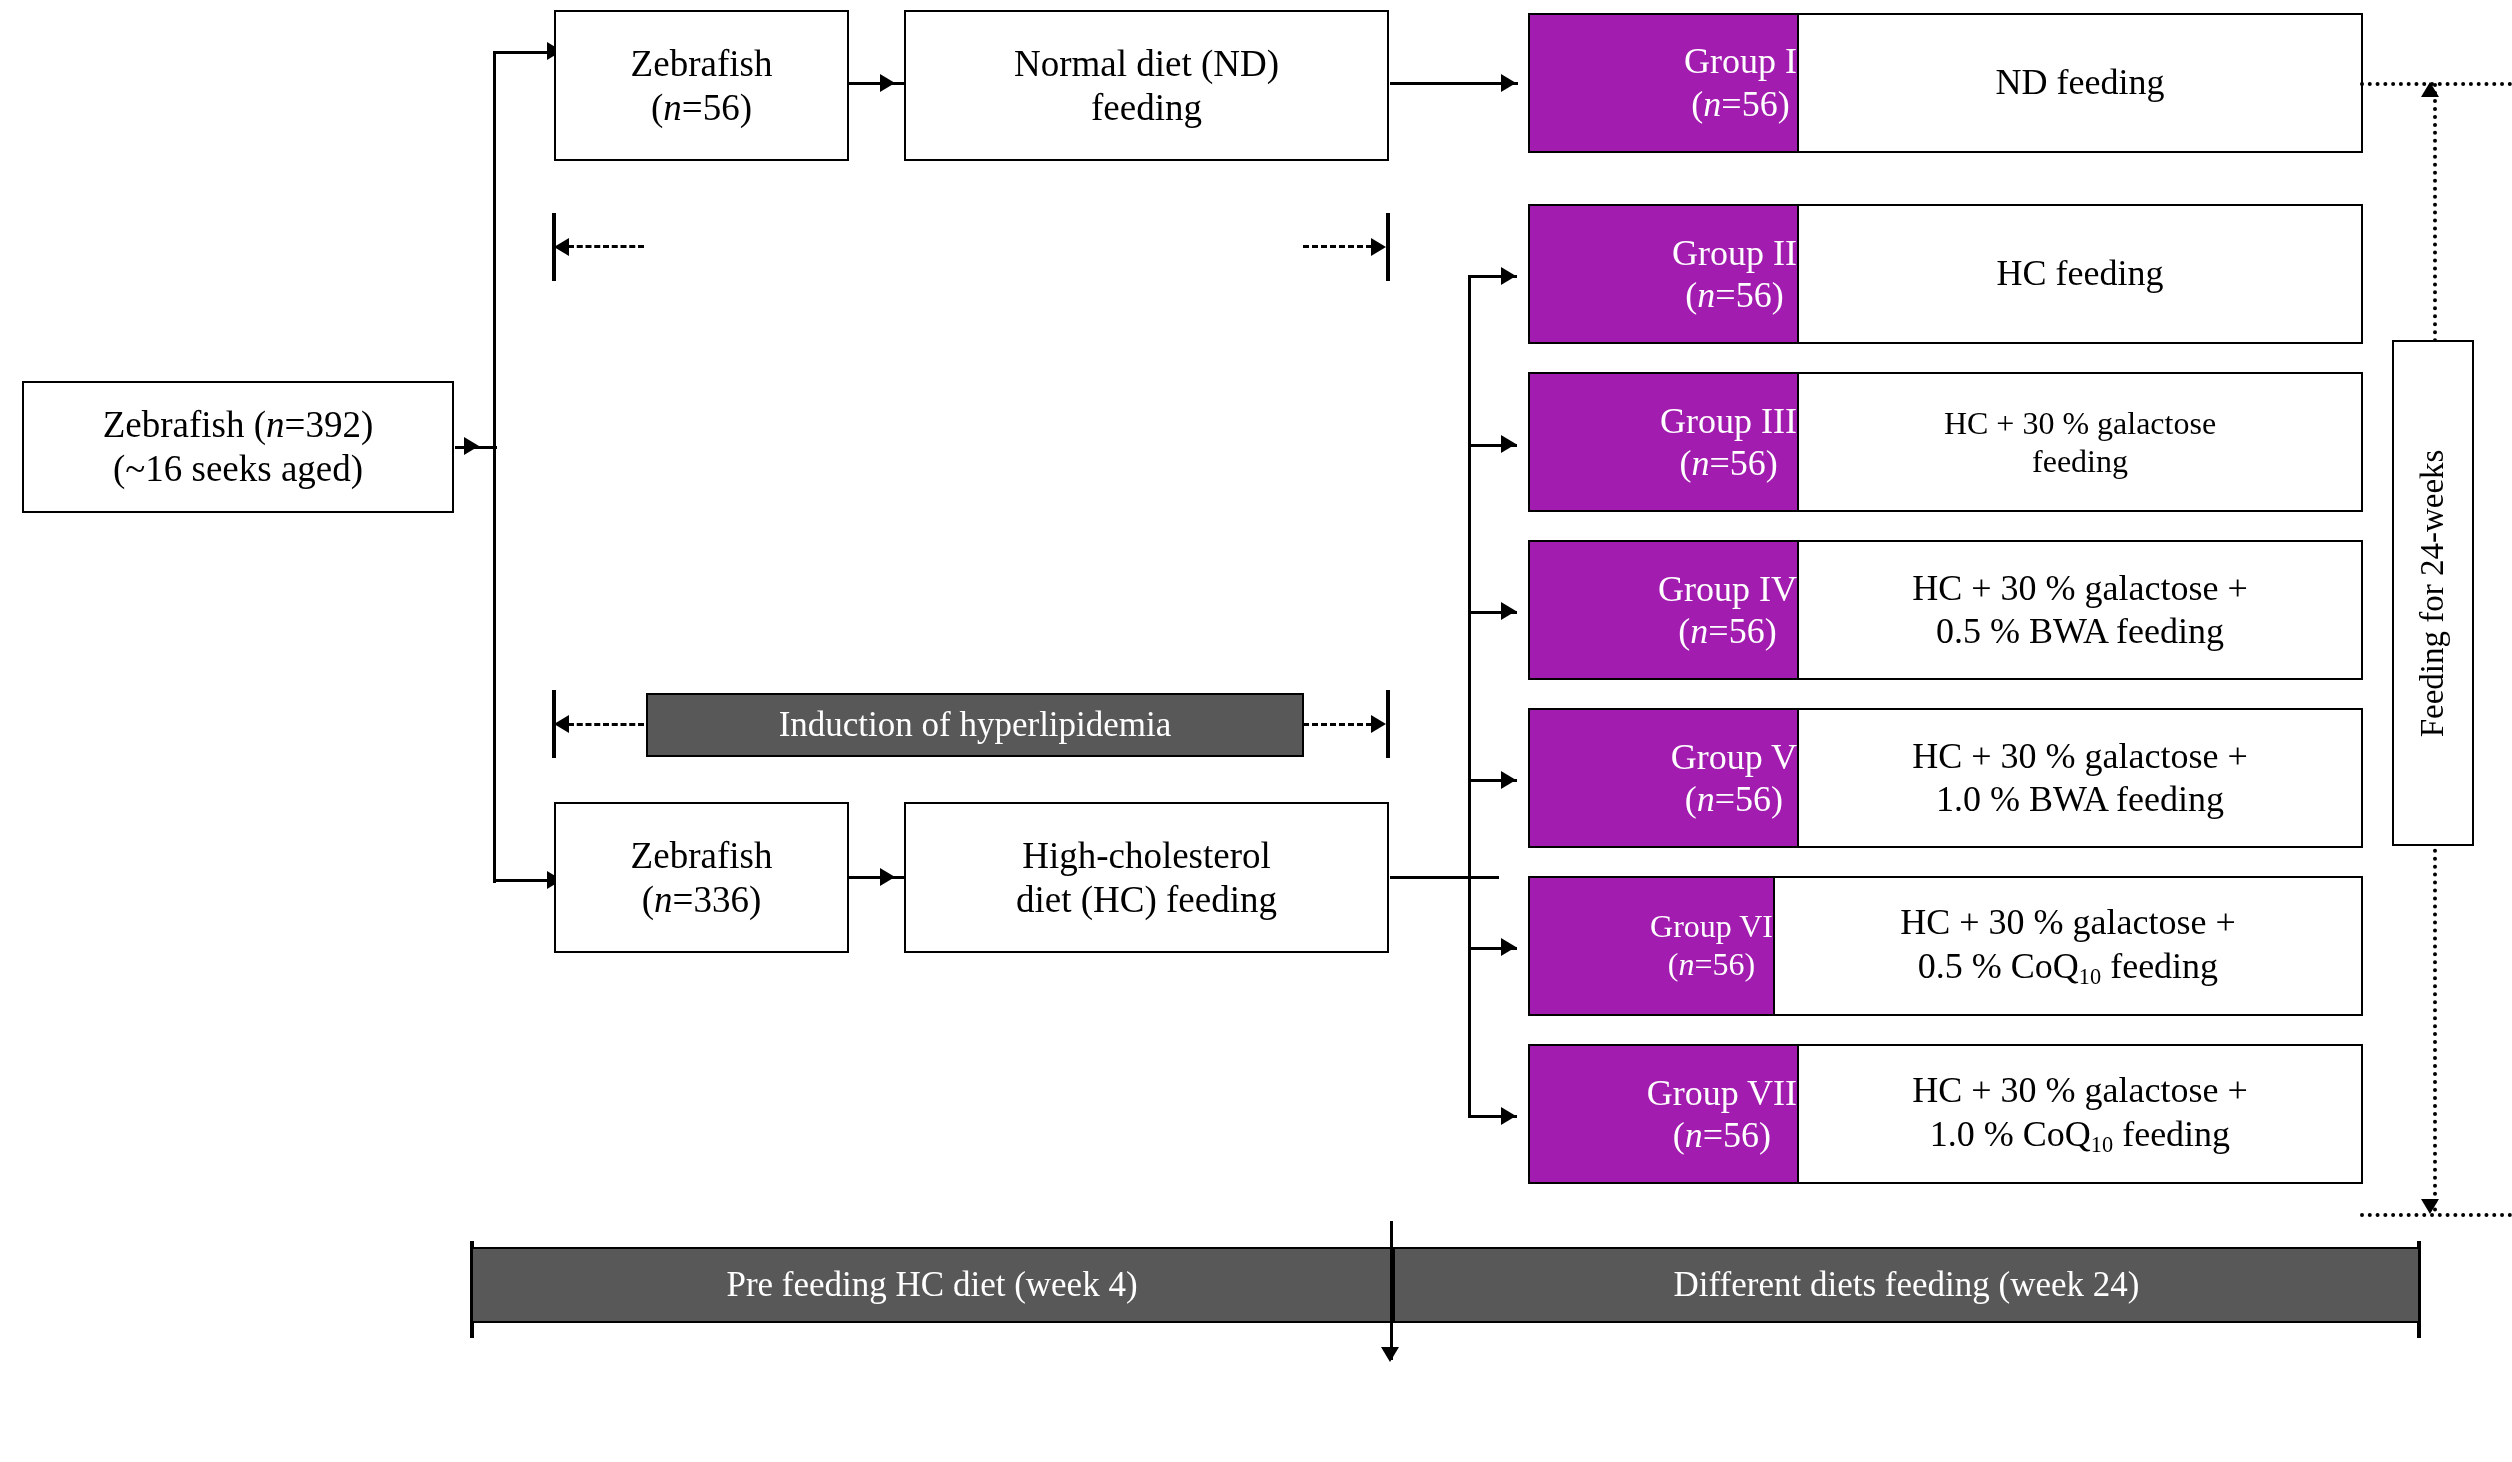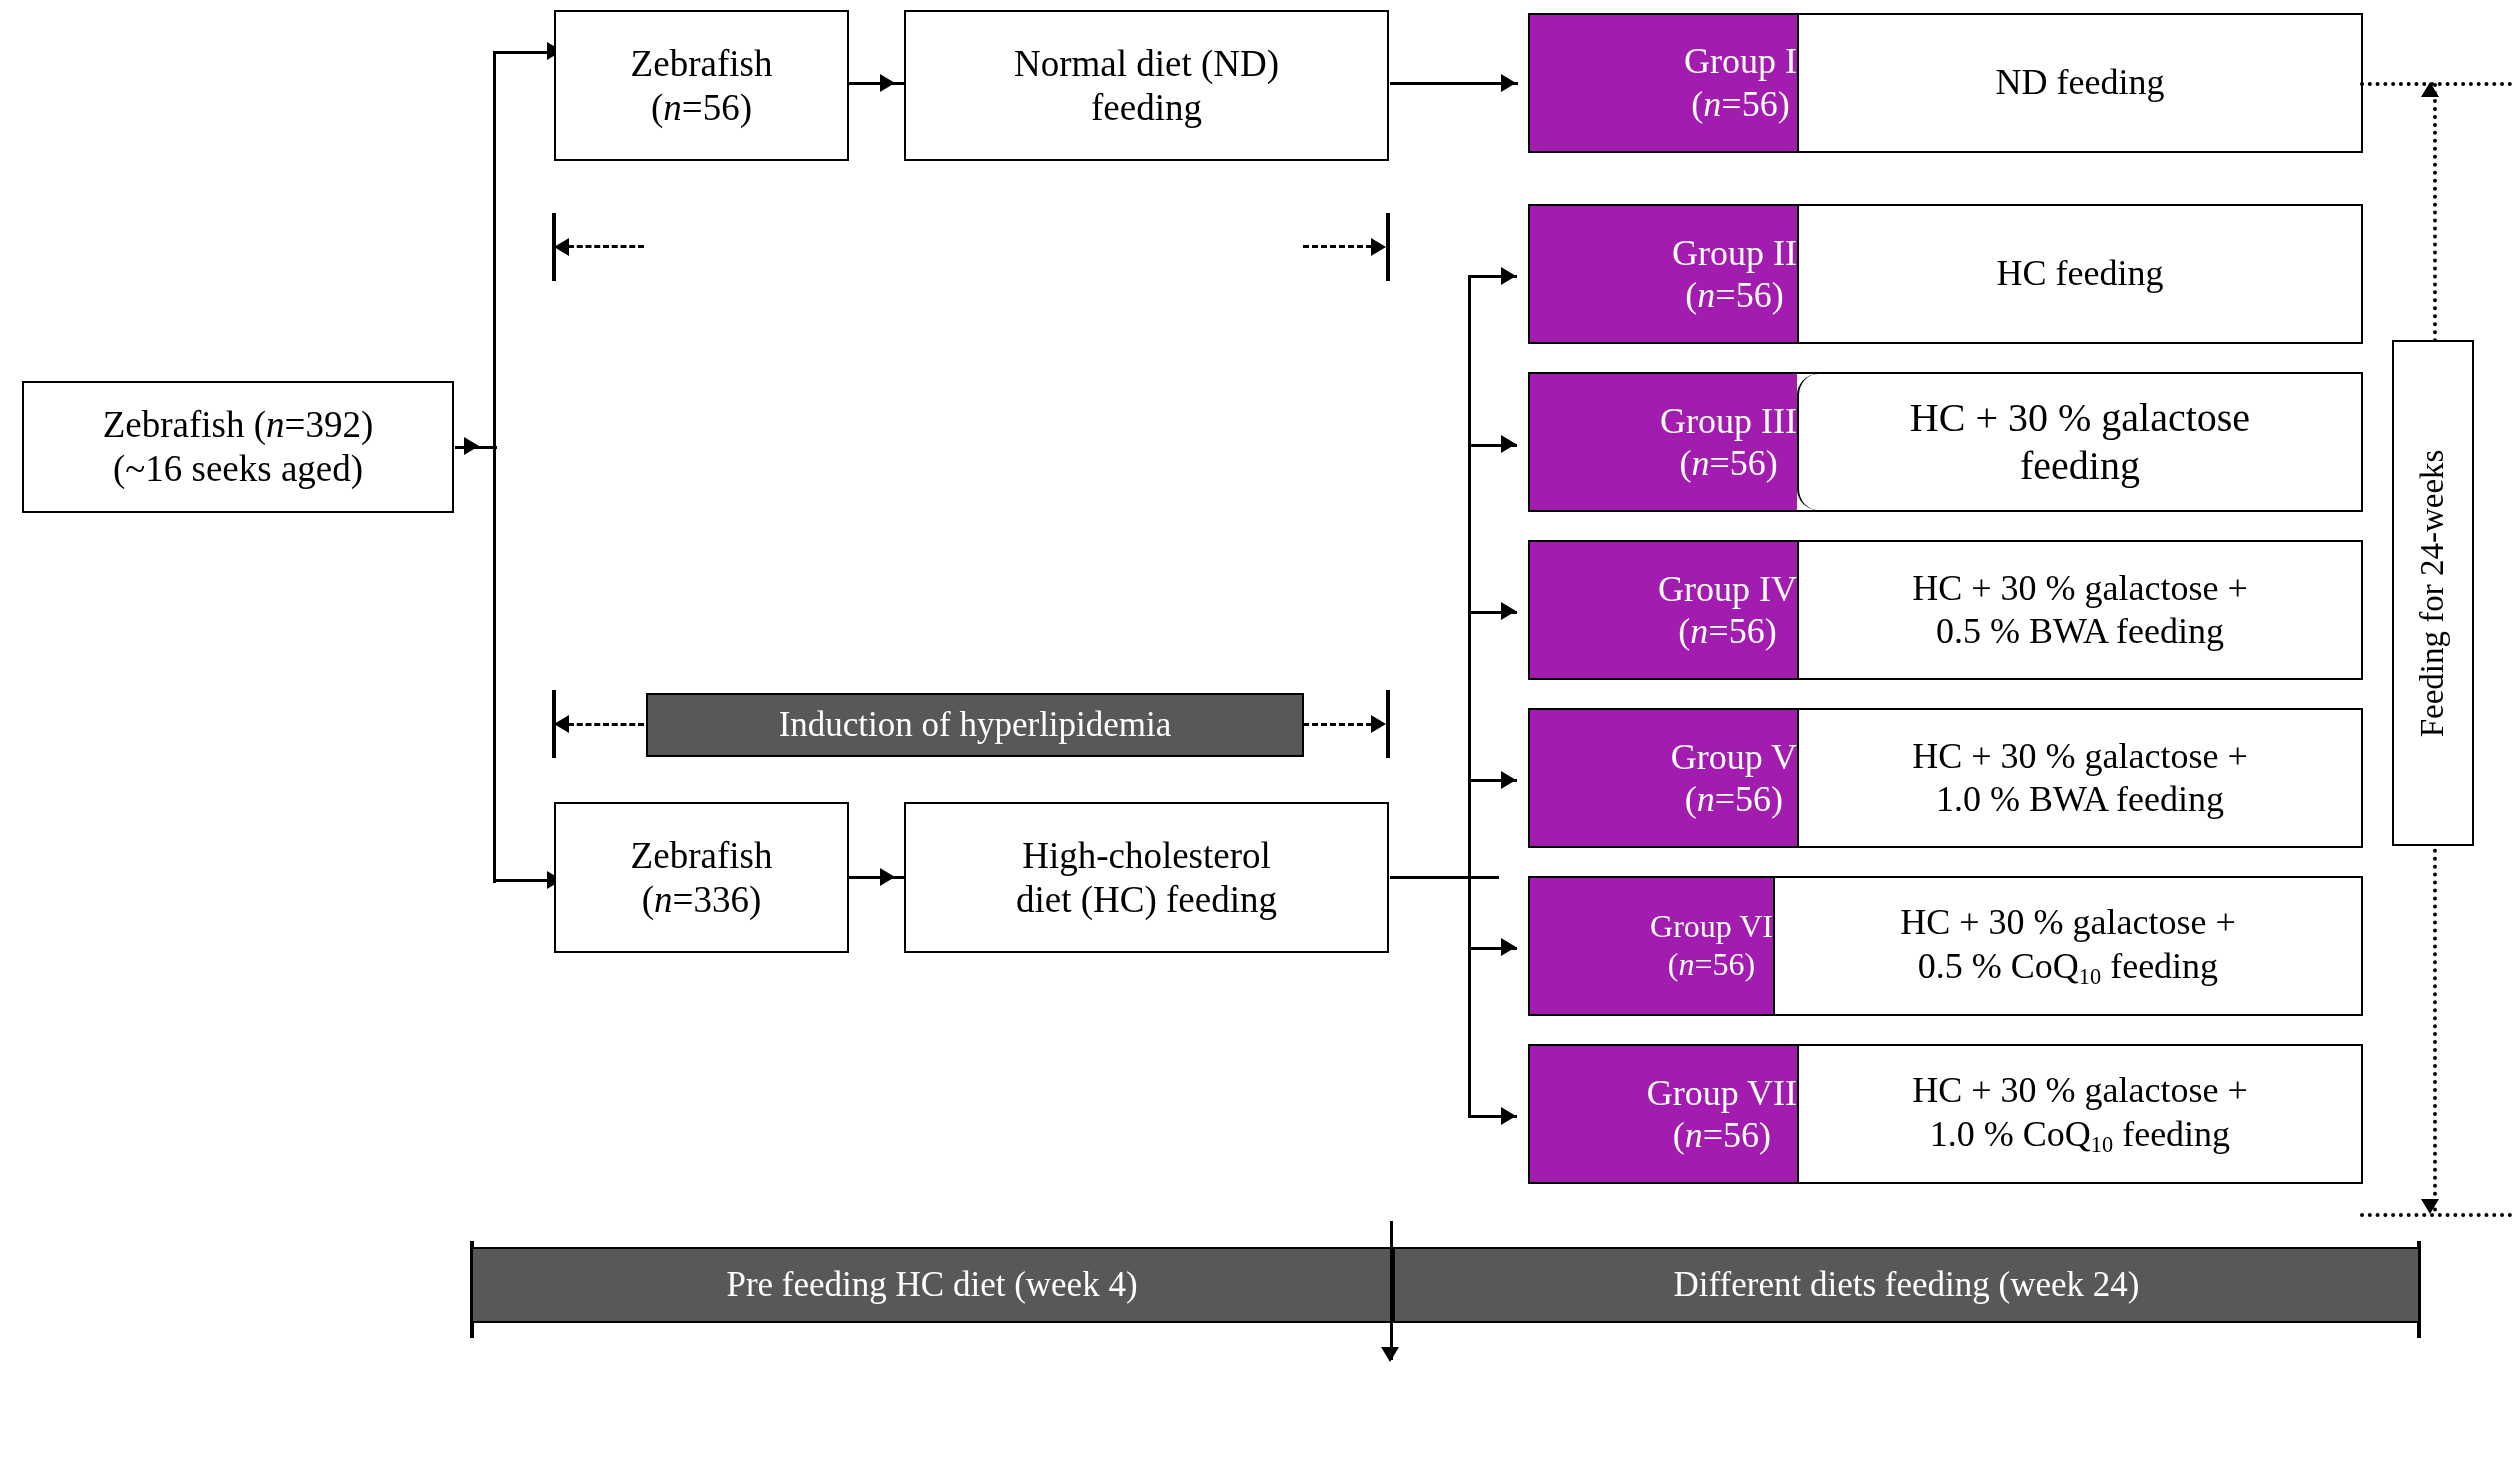--- a/index.html
+++ b/index.html
@@ -187,21 +187,21 @@
     </div>
   </div>
 
   <div class="grouprow" style="left:1528px;top:372px;width:835px;height:140px;">
     <div class="gcell" style="width:267px;font-size:36px;">
       <span class="txt">
         <span>Group III</span><br>
         <span>(<i class="nv">n</i>=56)</span>
       </span>
     </div>
-    <div class="dcell" style="font-size:40px;border-radius:21px;">
+    <div class="dcell" style="font-size:32px;">
       <span class="txt">
         <span>HC + 30 % galactose</span><br>
         <span>feeding</span>
       </span>
     </div>
   </div>
 
   <div class="grouprow" style="left:1528px;top:540px;width:835px;height:140px;">
     <div class="gcell" style="width:267px;font-size:36px;">
       <span class="txt">

